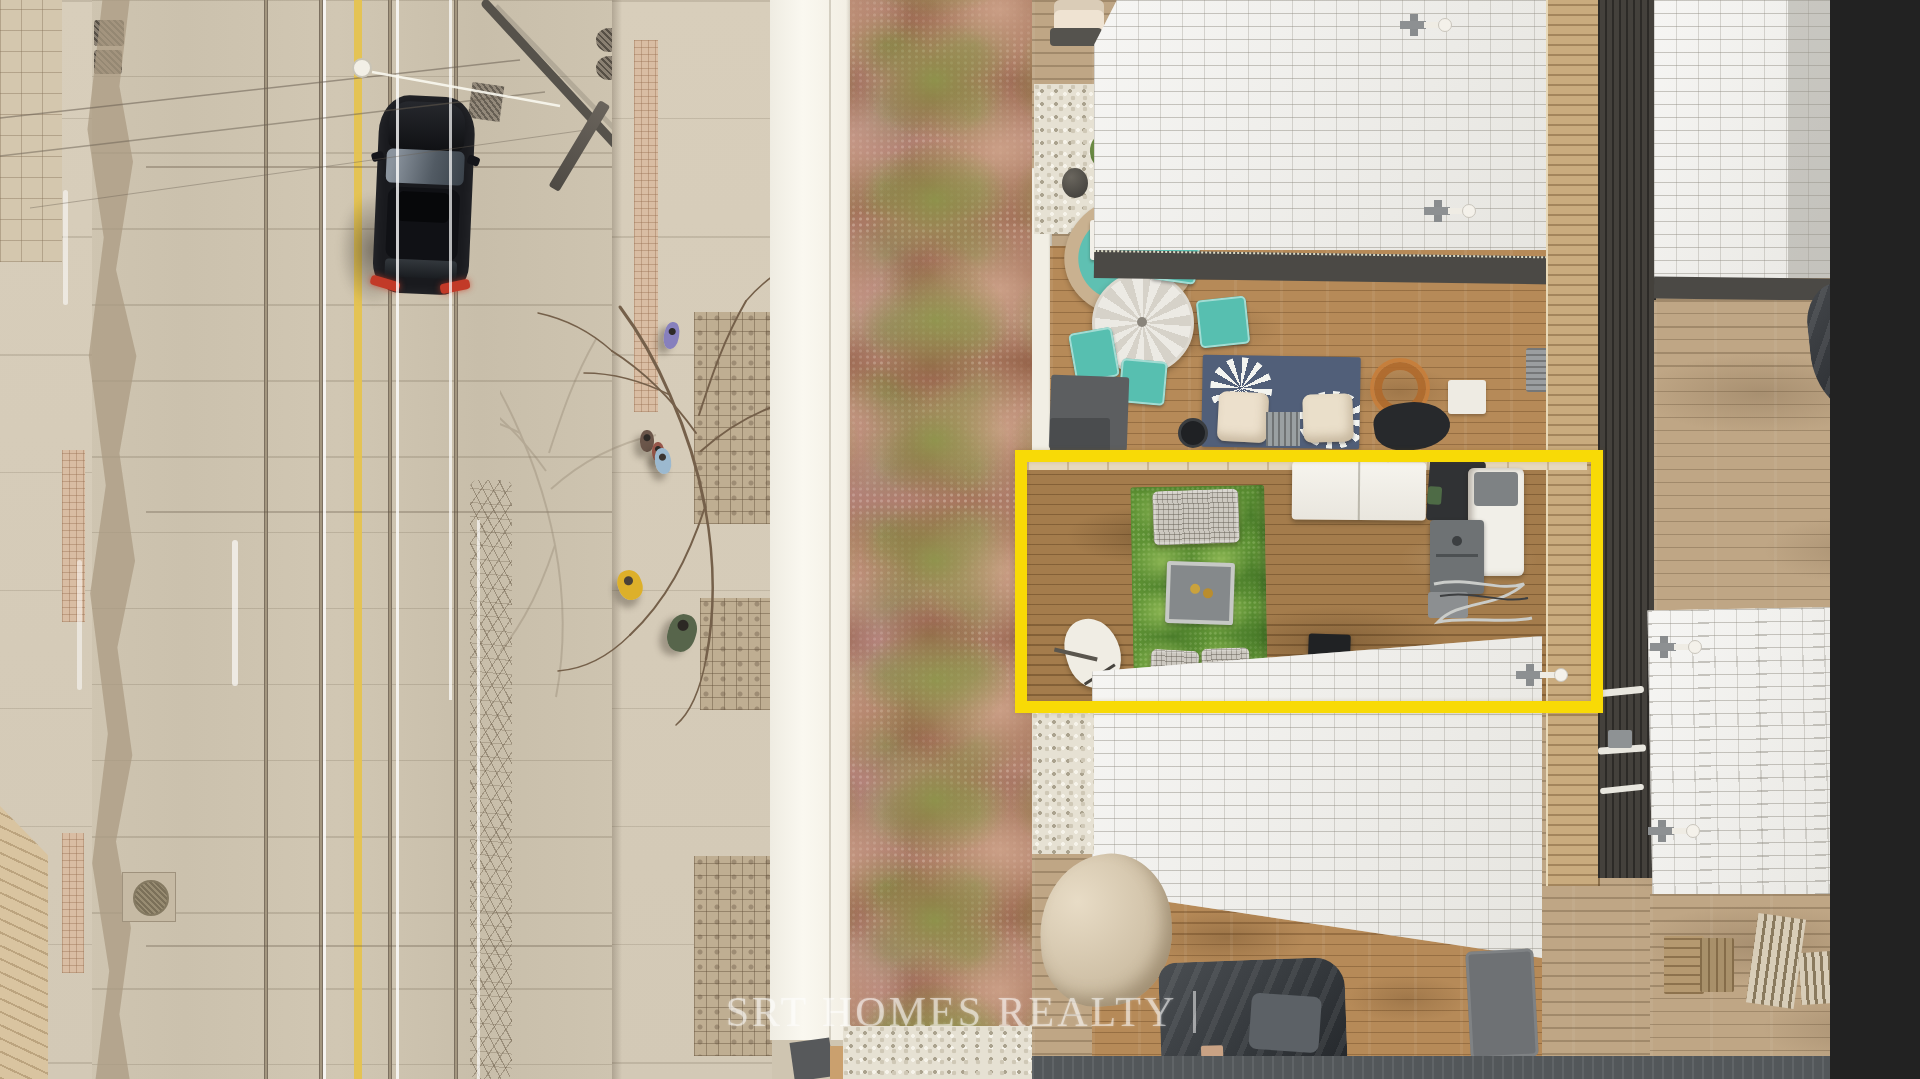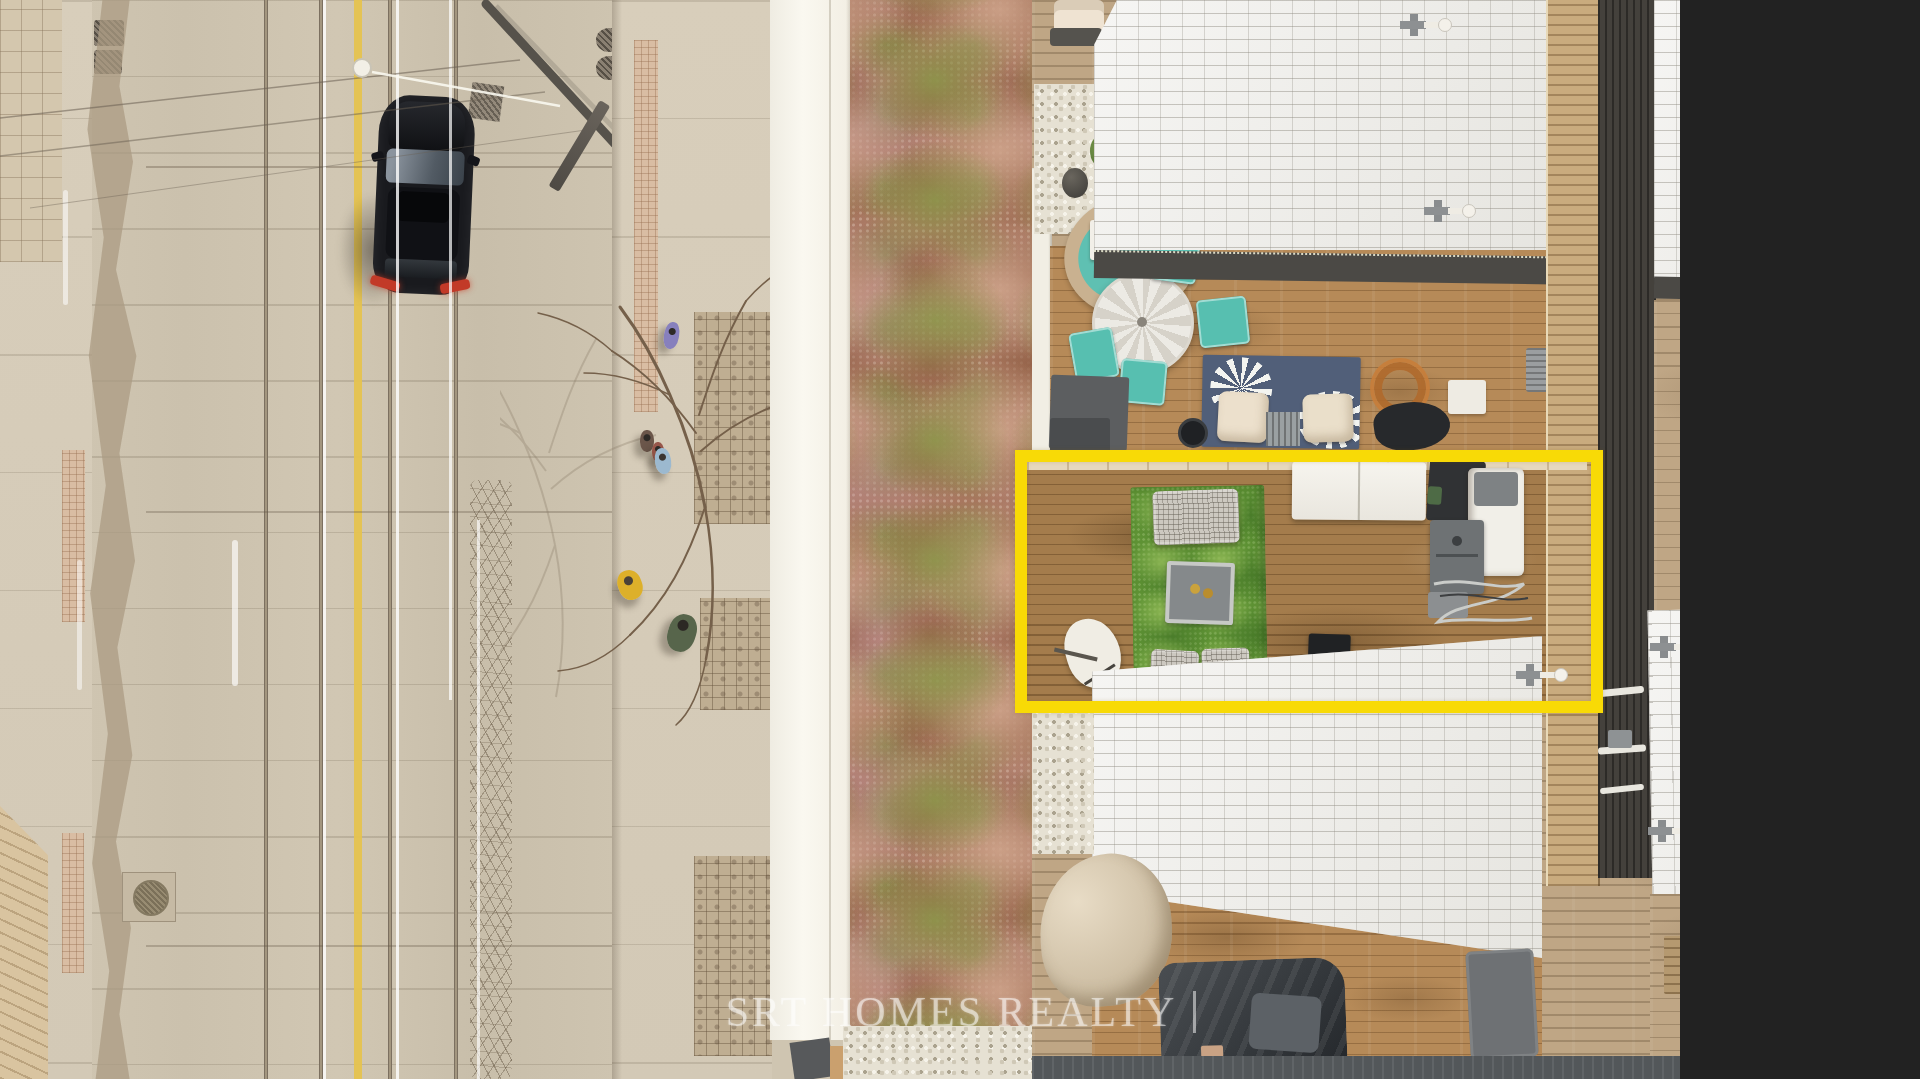--- a/index.html
+++ b/index.html
@@ -1,16 +1,16 @@
 <!DOCTYPE html>
 <html><head>
 <meta charset="utf-8">
 <style>
   html,body{margin:0;padding:0;background:#222;}
-  #stage{position:relative;width:1680px;height:1079px;overflow:hidden;
+  #stage{position:relative;width:1830px;height:1079px;overflow:hidden;
          font-family:"Liberation Sans",sans-serif;background:#cfc5b1;}
   .a{position:absolute;}
   
   .conc{background-image:
     repeating-linear-gradient(180deg, rgba(100,88,68,.20) 0 1.5px, rgba(0,0,0,0) 1.5px 76px),
     linear-gradient(90deg,#d2c8b4,#cbc1ad 30%,#d1c7b3 55%,#c8beaa 78%,#cec4b0);}
   .walk{background-image:
     repeating-linear-gradient(180deg, rgba(100,88,68,.18) 0 1.5px, rgba(0,0,0,0) 1.5px 118px),
     linear-gradient(180deg,#d8cebb,#d3c9b6);}
   .tile{background-color:#d4c7ae;background-image:

